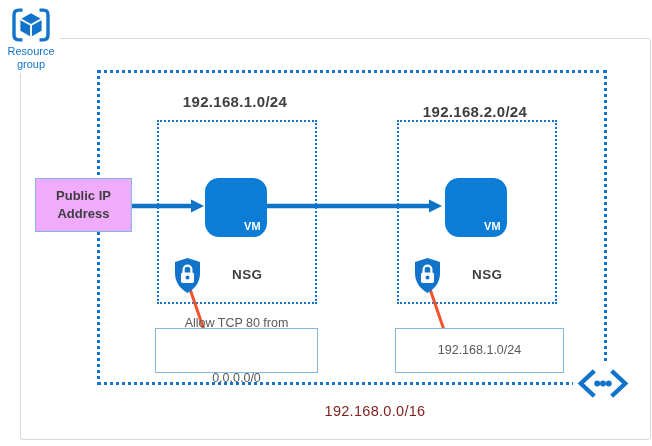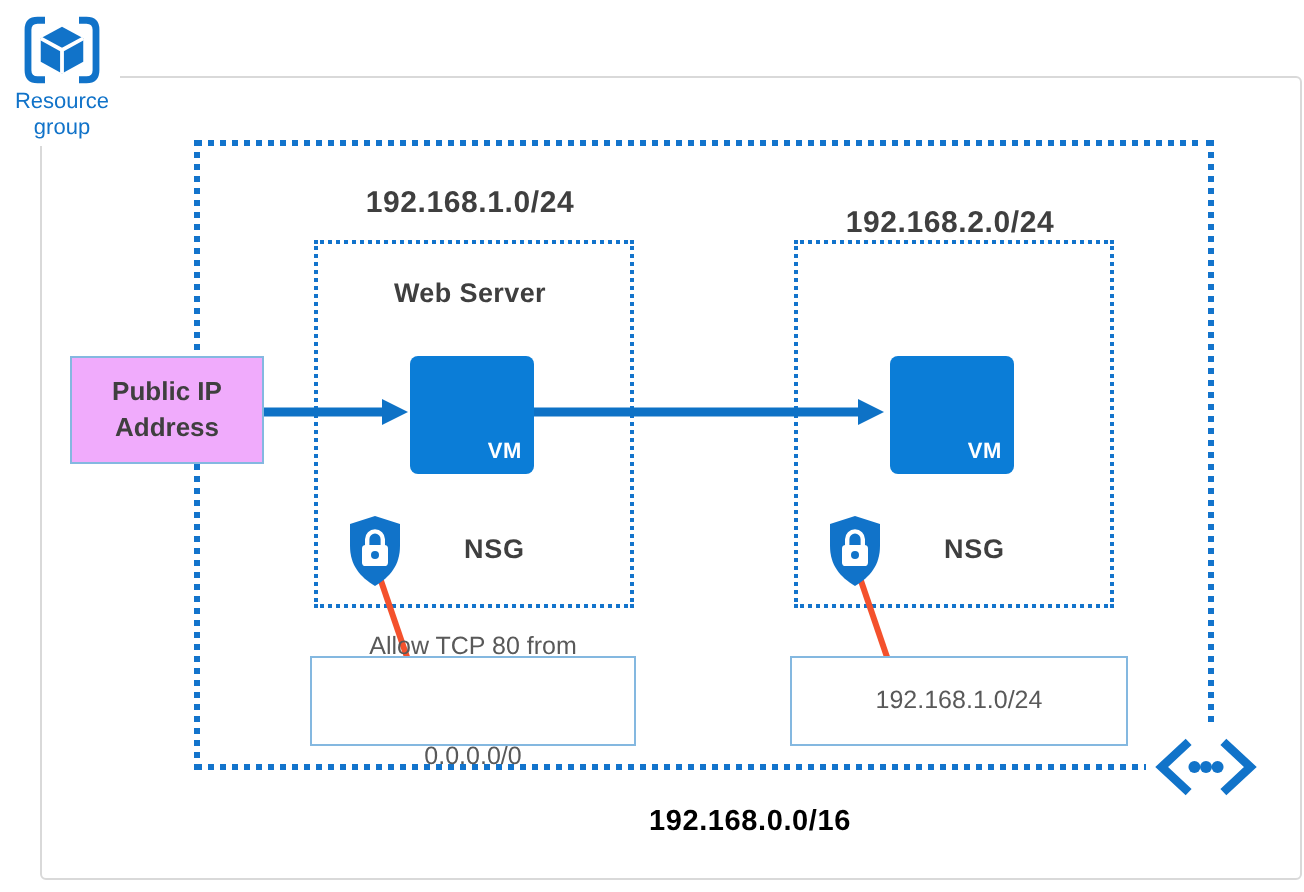--- a/index.html
+++ b/index.html
@@ -40,21 +40,21 @@
   .subnet-cidr-2{left:395px;margin-top:10px;}
   .server-name{
     position:absolute;top:139px;width:160px;text-align:center;z-index:2;
     color:#3f3f3f;font-size:13.5px;font-weight:600;letter-spacing:.2px;
   }
   .server-name-1{left:155px;}
   .server-name-2{left:395px;}
   
   .vm{
     position:absolute;top:178px;width:62px;height:59px;background:#0b7dd7;
-    border-radius:4px;z-index:4;
+    border-radius:14px;z-index:4;
   }
   .vm-1{left:205px;}
   .vm-2{left:445px;}
   .vm-tag{
     position:absolute;right:6px;bottom:5px;color:#ffffff;
     font-size:11px;font-weight:bold;letter-spacing:.3px;
   }
   
   .public-ip{
     position:absolute;left:35px;top:178px;width:95px;height:52px;
@@ -88,21 +88,21 @@
   .vnet-icon-patch{
     position:absolute;left:573px;top:363px;width:60px;height:40px;
     background:#ffffff;z-index:4;display:flex;align-items:center;justify-content:center;
   }
   .vnet-title{
     position:absolute;left:448px;top:401px;width:200px;text-align:right;z-index:2;
     color:#1173c9;font-size:17px;letter-spacing:.5px;
   }
   .vnet-cidr{
     position:absolute;left:280px;top:403px;width:190px;text-align:center;z-index:2;
-    color:#000000;font-size:14.5px;font-weight:700;letter-spacing:.3px;
+    color:#7f1d1d;font-size:14.5px;font-weight:400;letter-spacing:.3px;
   }
 </style>
 </head>
 <body>
 
 <div class="canvas">
 
   <div class="rg-box"></div>
 
   <div class="rg-badge">
@@ -118,21 +118,20 @@
   </div>
 
   <div class="vnet-box"></div>
 
   <div class="subnet subnet-1"></div>
   <div class="subnet subnet-2"></div>
 
   <div class="subnet-cidr subnet-cidr-1">192.168.1.0/24</div>
   <div class="subnet-cidr subnet-cidr-2">192.168.2.0/24</div>
 
-  <div class="server-name server-name-1">Web Server</div>
 
   <svg class="connectors" width="652" height="446">
     <line x1="132" y1="206" x2="192" y2="206" stroke="#0e72c6" stroke-width="4.5"></line>
     <polygon points="191,199.5 204,206 191,212.5" fill="#0e72c6"></polygon>
     <line x1="267" y1="206" x2="430" y2="206" stroke="#0e72c6" stroke-width="4.5"></line>
     <polygon points="429,199.5 442,206 429,212.5" fill="#0e72c6"></polygon>
     <line x1="189" y1="286" x2="204" y2="330" stroke="#f4512c" stroke-width="3"></line>
     <line x1="429" y1="286" x2="444" y2="330" stroke="#f4512c" stroke-width="3"></line>
   </svg>
 

